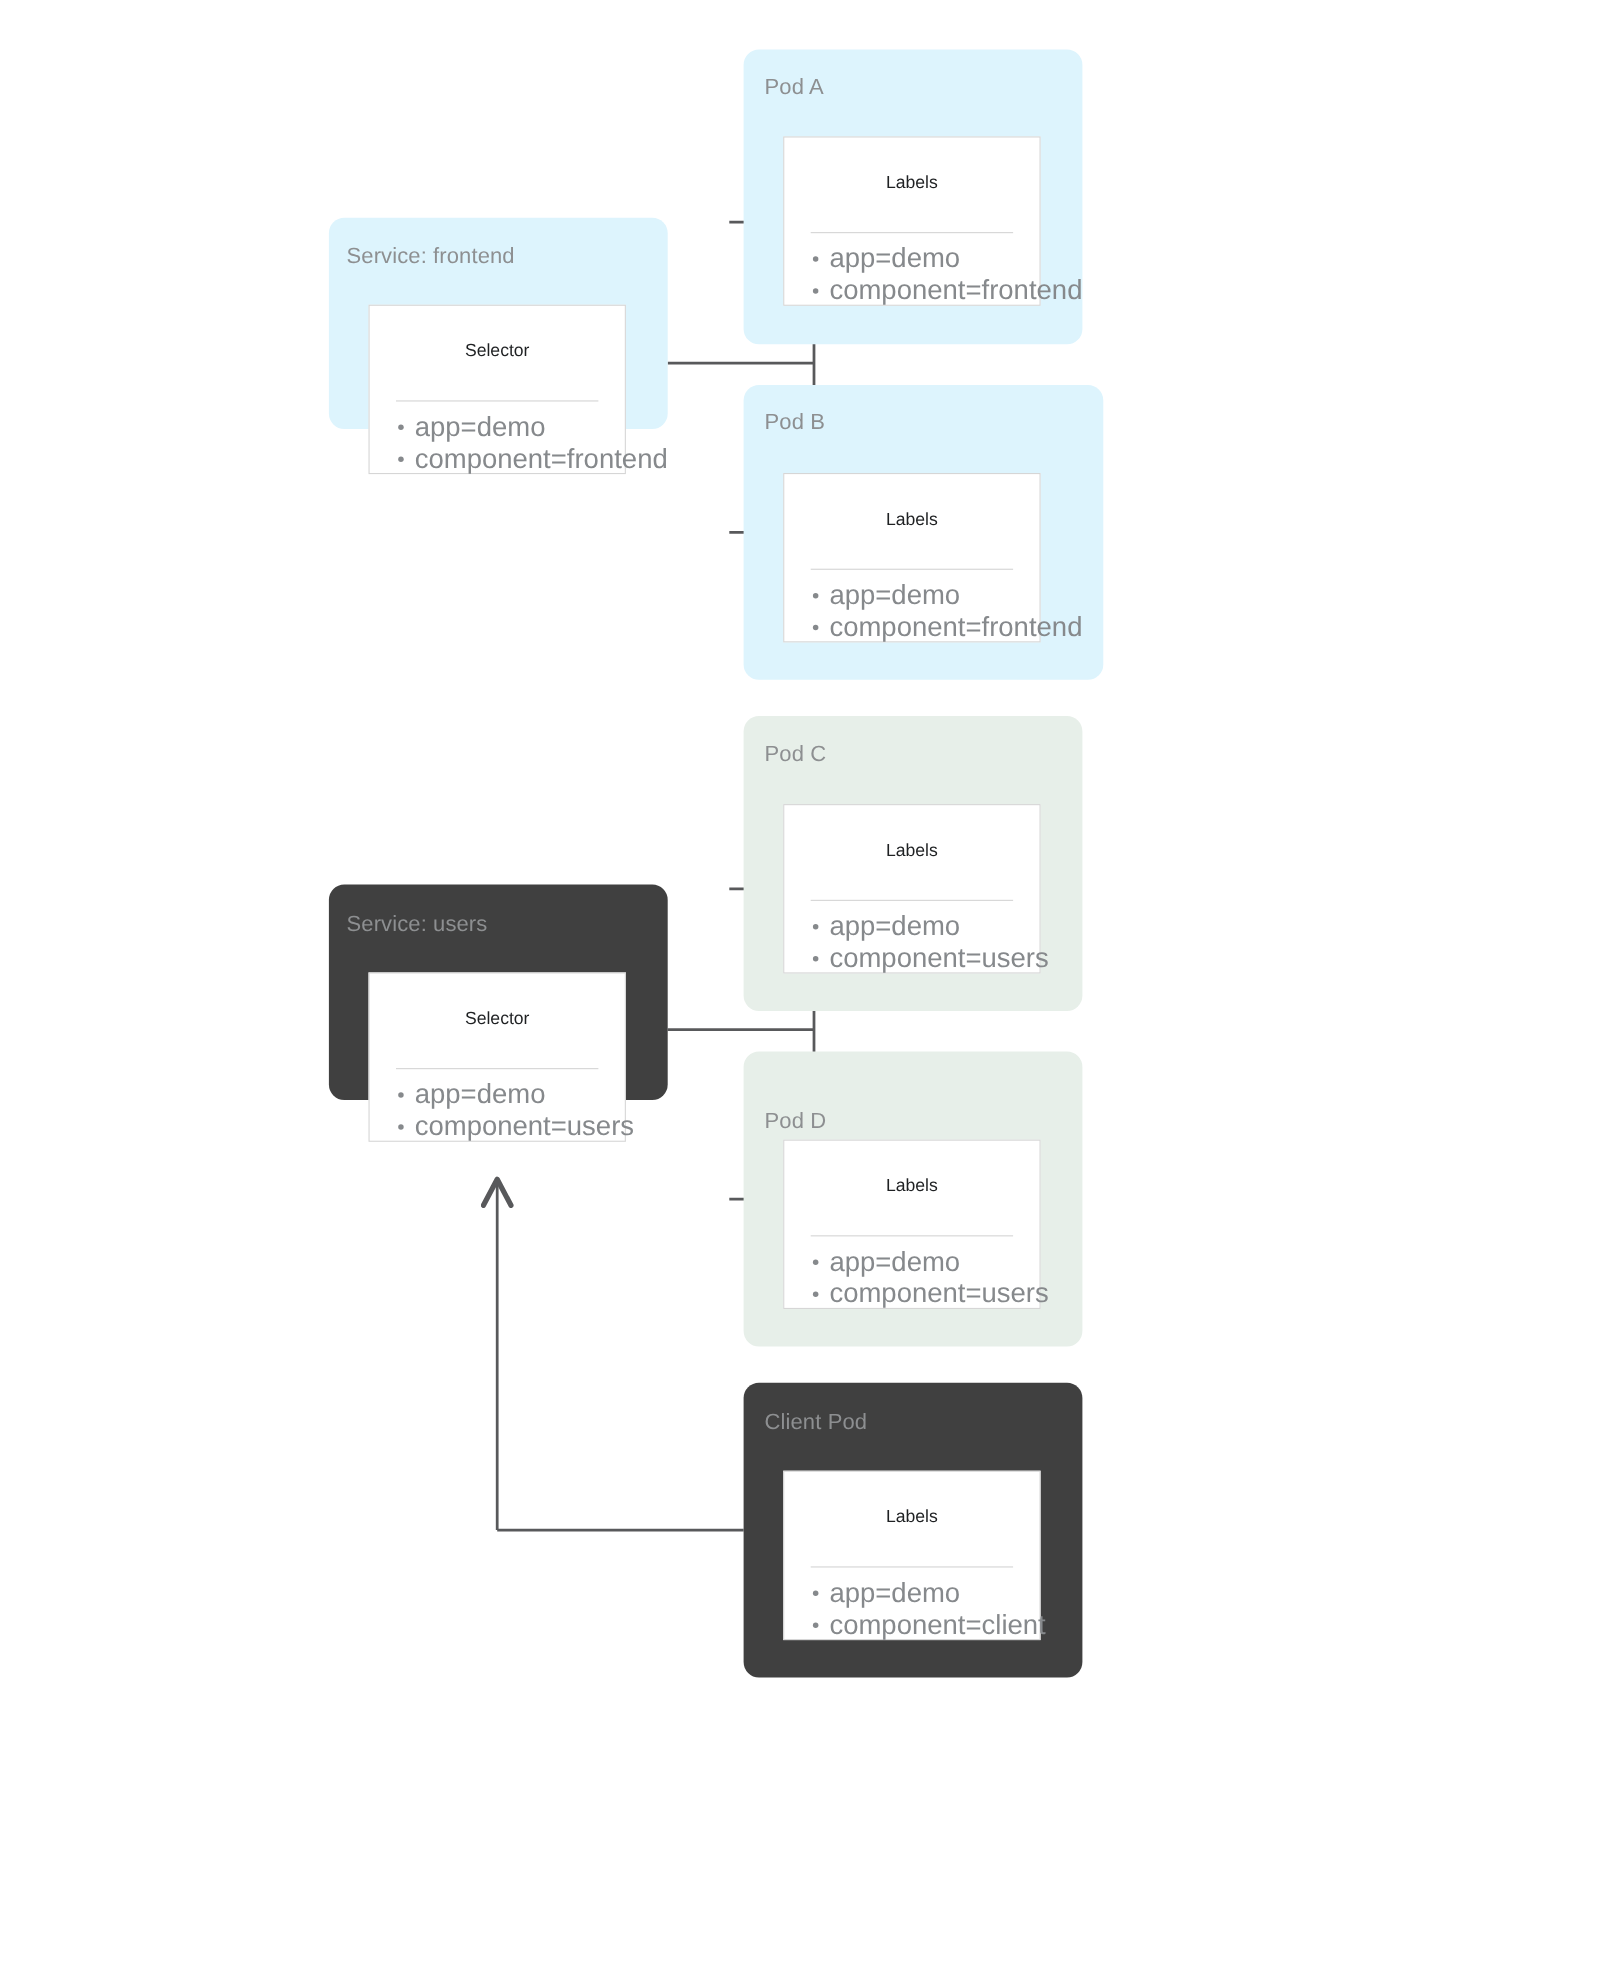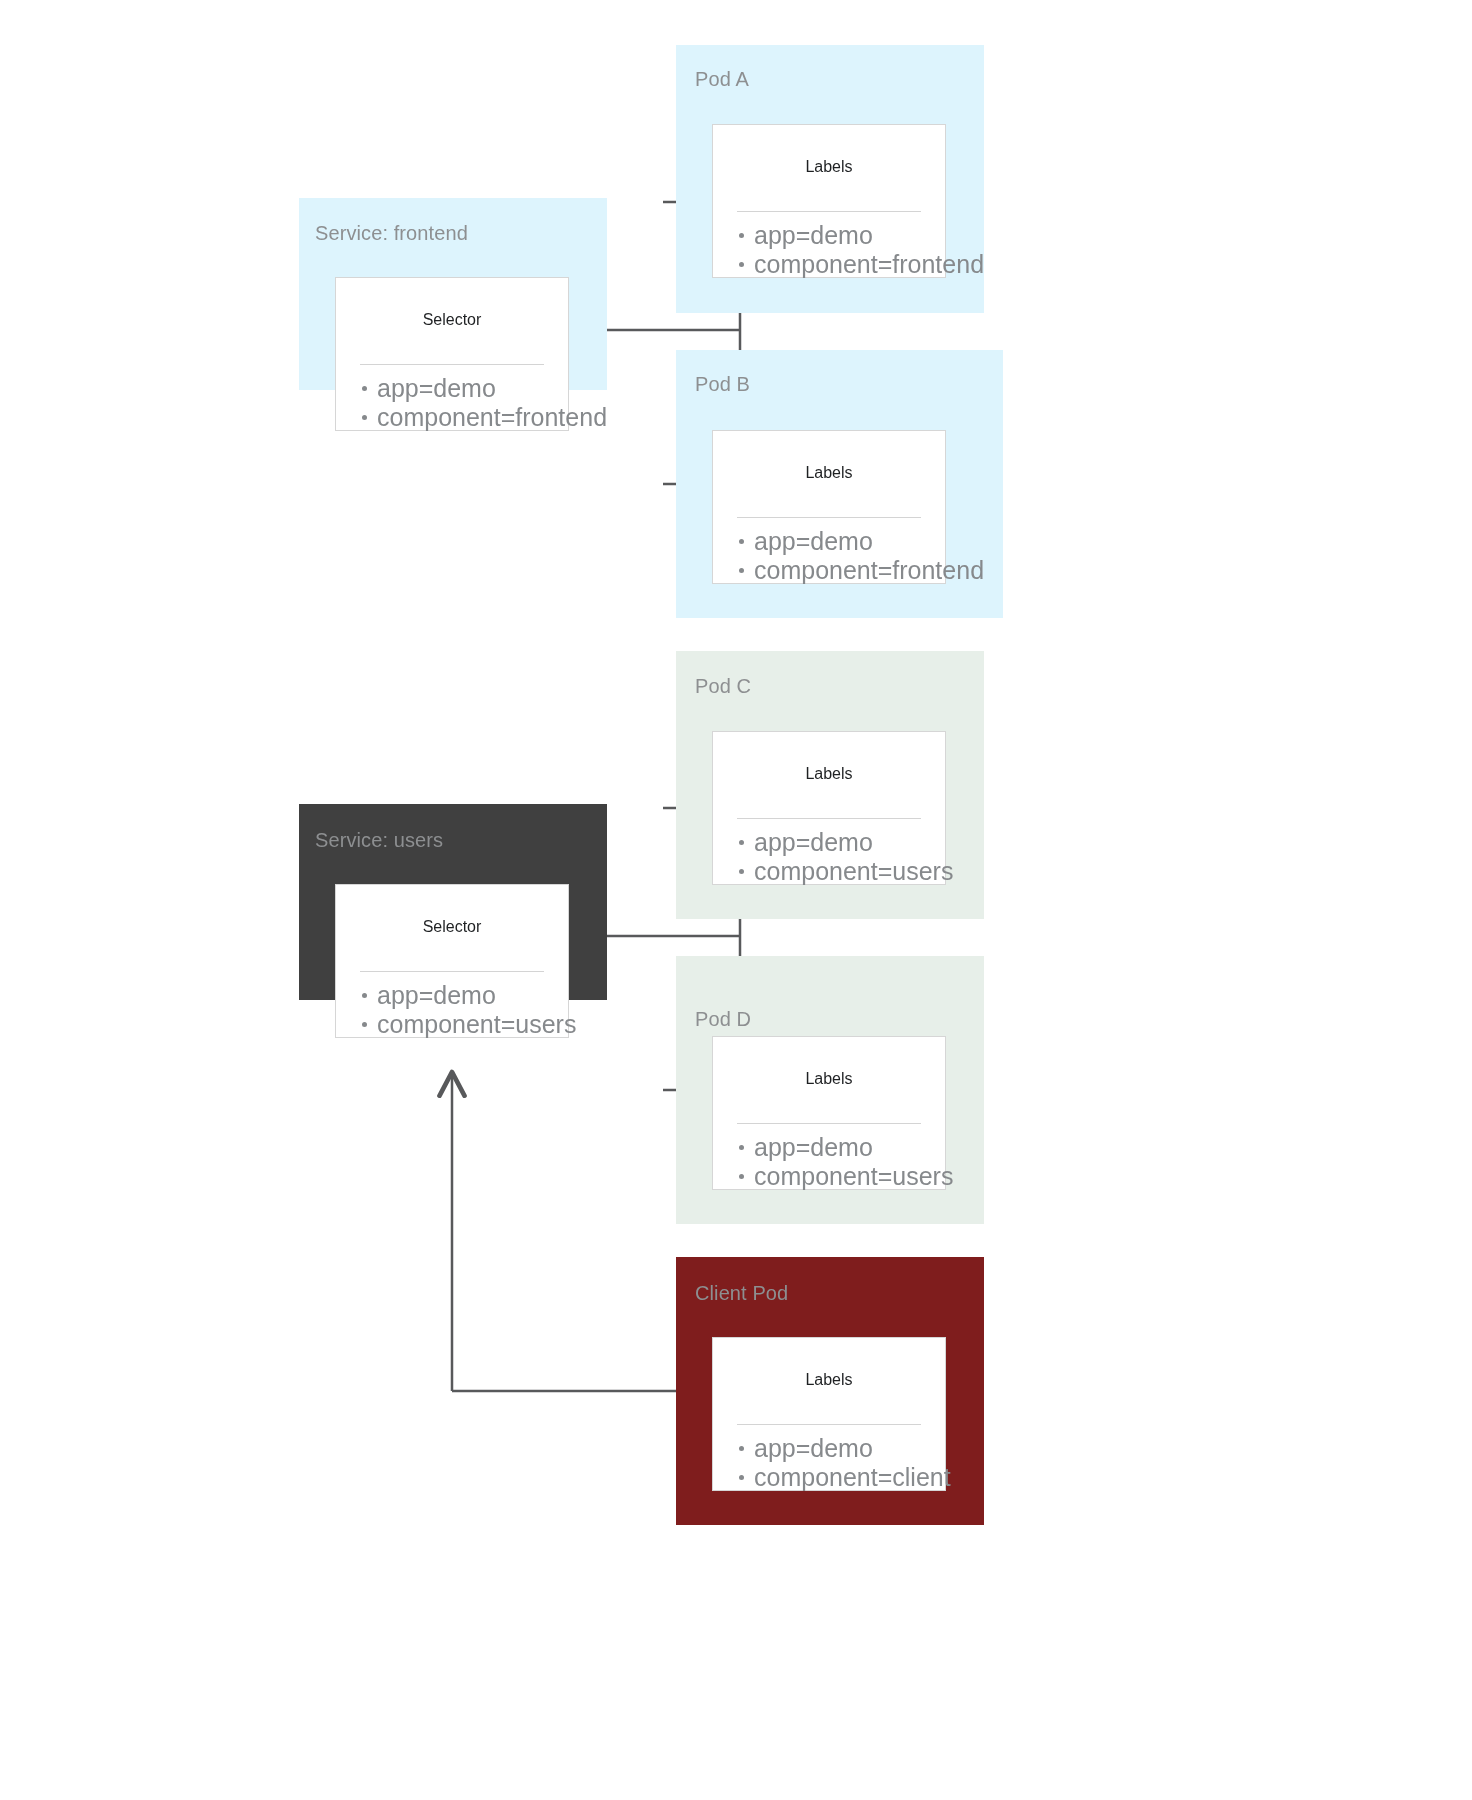--- a/index.html
+++ b/index.html
@@ -15,20 +15,21 @@
     position: relative;
     width: 1472px;
     height: 1800px;
     background: #ffffff;
     overflow: hidden;
   }
   
   .group {
     position: absolute;
     box-sizing: border-box;
+    border-radius: 14px;
   }
   .group-title {
     position: absolute;
     font-size: 20px;
     color: #8d8f91;
     letter-spacing: 0.1px;
     white-space: nowrap;
   }
   
   .card {
@@ -185,21 +186,21 @@
     <div class="card" style="left:36px; top:80px; width:234px; height:154px;">
       <div class="card-title" style="top:33px;">Selector</div>
       <div class="card-rule" style="left:24px; right:24px; top:86px;"></div>
       <ul class="card-list" style="left:24px; top:96px;">
         <li>app=demo</li>
         <li>component=users</li>
       </ul>
     </div>
   </div>
 
-  <div class="group" style="left:676px; top:1257px; width:308px; height:268px; background:#7f1d1d;">
+  <div class="group" style="left:676px; top:1257px; width:308px; height:268px; background:#404040;">
     <div class="group-title" style="left:19px; top:25px;">Client Pod</div>
     <div class="card" style="left:36px; top:80px; width:234px; height:154px;">
       <div class="card-title" style="top:33px;">Labels</div>
       <div class="card-rule" style="left:24px; right:24px; top:86px;"></div>
       <ul class="card-list" style="left:24px; top:96px;">
         <li>app=demo</li>
         <li>component=client</li>
       </ul>
     </div>
   </div>

